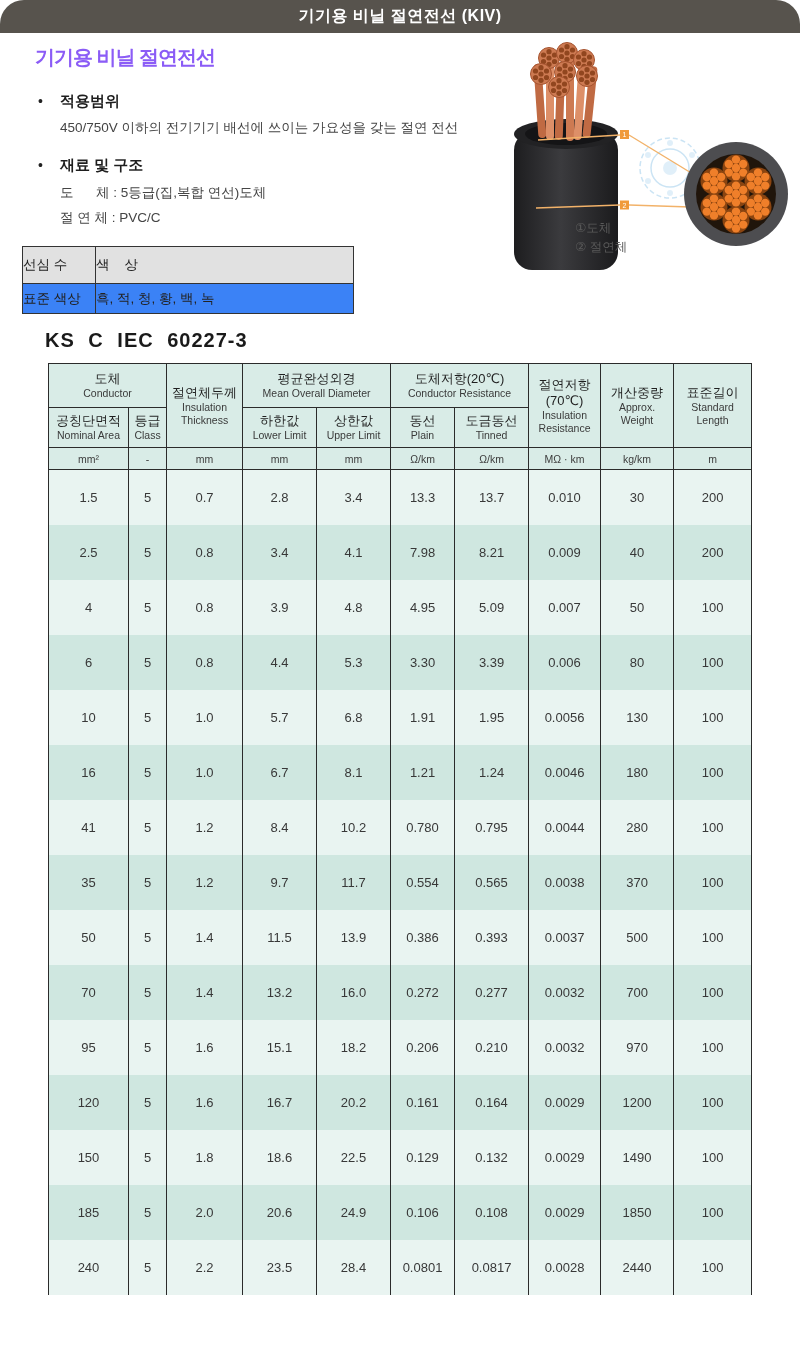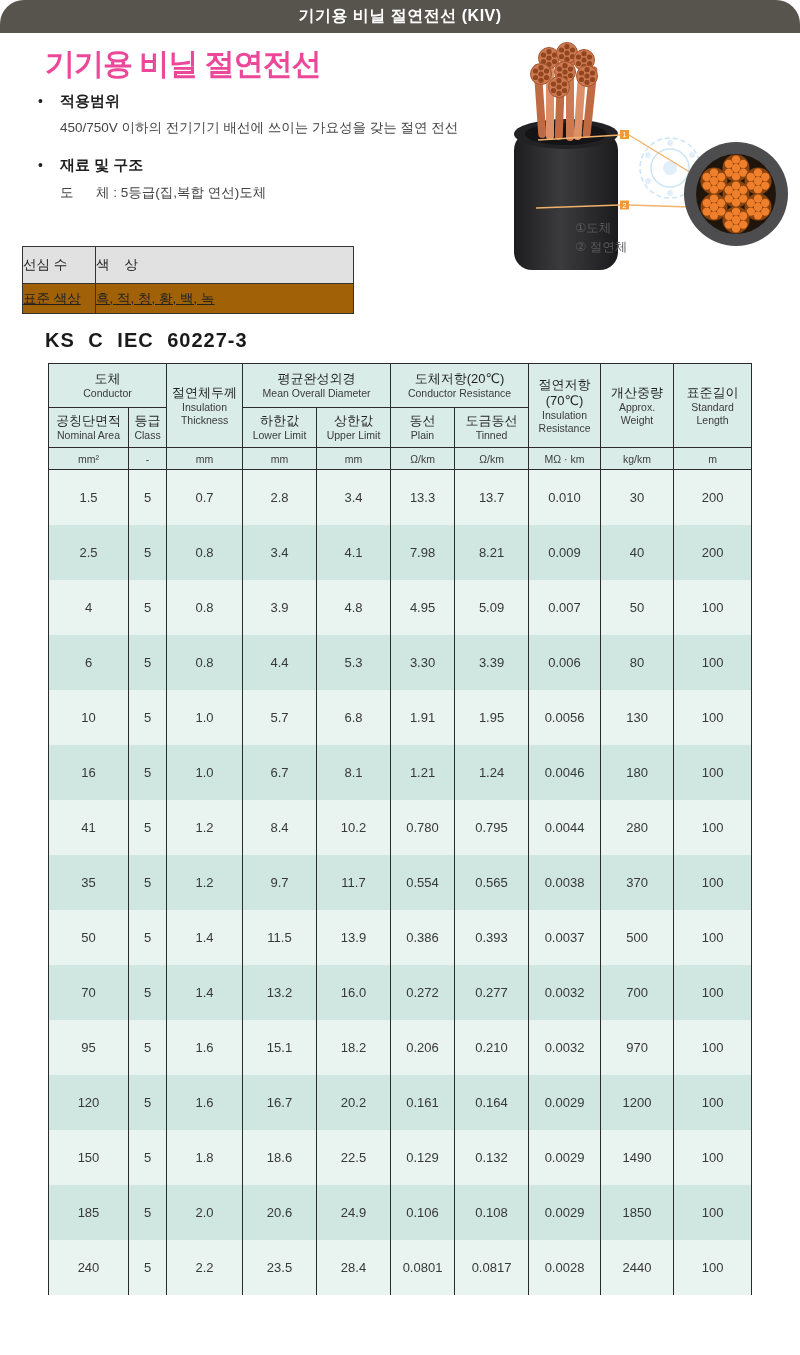--- a/index.html
+++ b/index.html
@@ -6,36 +6,36 @@
   html, body { background: #ffffff; }
   body { font-family: "Liberation Sans", "DejaVu Sans", sans-serif; }
   .canvas { position: relative; width: 800px; height: 1355px; background: #fff; overflow: hidden; margin: 0 auto; border-radius: 24px; }
 
   
   .topbar { position: absolute; top: 0; left: 0; width: 800px; height: 33px; background: #57534d;
             display: flex; align-items: center; justify-content: center; }
   .topbar-title { color: #ffffff; font-size: 16px; font-weight: 700; letter-spacing: 0.5px; }
 
   
-  .page-title { position: absolute; top: 44px; left: 45px; font-size: 30px; font-weight: 800;
-                color: #ec4899; letter-spacing: -1px; }
+  .page-title { position: absolute; top: 44px; left: 35px; font-size: 20px; font-weight: 800;
+                color: #8b5cf6; letter-spacing: -1px; }
 
   
   .bullets { position: absolute; top: 92px; left: 38px; width: 440px; }
   .bullet-item { display: flex; align-items: baseline; margin-bottom: 7px; }
   .bullet-dot { width: 22px; font-size: 14px; color: #222; }
   .bullet-heading { font-size: 15px; font-weight: 700; color: #1e1e1e; }
   .bullet-body { margin: 0 0 17px 22px; font-size: 13.5px; color: #454545; line-height: 1.55; }
   .bullet-lines { margin: 2px 0 0 22px; font-size: 13.5px; color: #454545; line-height: 1.7; white-space: pre; }
 
   
   .color-table { position: absolute; top: 246px; left: 22px; width: 332px; border-collapse: collapse; table-layout: fixed; }
   .color-table th, .color-table td { border: 1px solid #333; text-align: left; font-size: 13.5px; color: #222; white-space: pre; }
   .color-table th { background: #e1e1e1; height: 37px; font-weight: 400; }
-  .color-table td { background: #a16207; height: 30px; text-decoration: underline; }
+  .color-table td { background: #3b82f6; height: 30px; }
   .color-table .c1 { width: 73px; }
 
   
   .standard-code { position: absolute; top: 329px; left: 45px; font-size: 20px; font-weight: 700;
                    color: #1a1a1a; letter-spacing: 1px; word-spacing: 7px; }
 
   
   .spec-table { position: absolute; top: 363px; left: 48px; width: 703px; border-collapse: collapse; table-layout: fixed; }
   .spec-table thead th { border: 1px solid #2b2b2b; background: #d9ece7; font-weight: 400; vertical-align: middle; padding: 1px; }
   .spec-table thead tr.group-row th { height: 44px; }
@@ -68,20 +68,21 @@
     <div class="bullet-item">
       <span class="bullet-dot">•</span>
       <span class="bullet-heading">적용범위</span>
     </div>
     <p class="bullet-body">450/750V 이하의 전기기기 배선에 쓰이는 가요성을 갖는 절연 전선</p>
     <div class="bullet-item">
       <span class="bullet-dot">•</span>
       <span class="bullet-heading">재료 및 구조</span>
     </div>
     <div class="bullet-lines">도      체 : 5등급(집,복합 연선)도체</div>
+    <div class="bullet-lines">절 연 체 : PVC/C</div>
   </div>
 
   <div class="cable-figure">
     <svg width="312" height="228" viewBox="0 0 312 228">
       <defs>
         <linearGradient id="bodyGrad" x1="0" y1="0" x2="1" y2="0">
           <stop offset="0" stop-color="#1d1d1f"></stop>
           <stop offset="0.45" stop-color="#3b3b3e"></stop>
           <stop offset="1" stop-color="#1b1b1d"></stop>
         </linearGradient>

